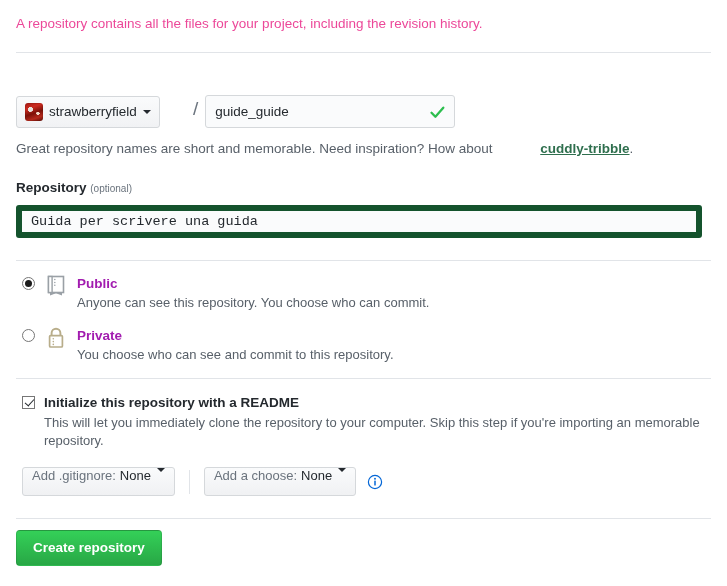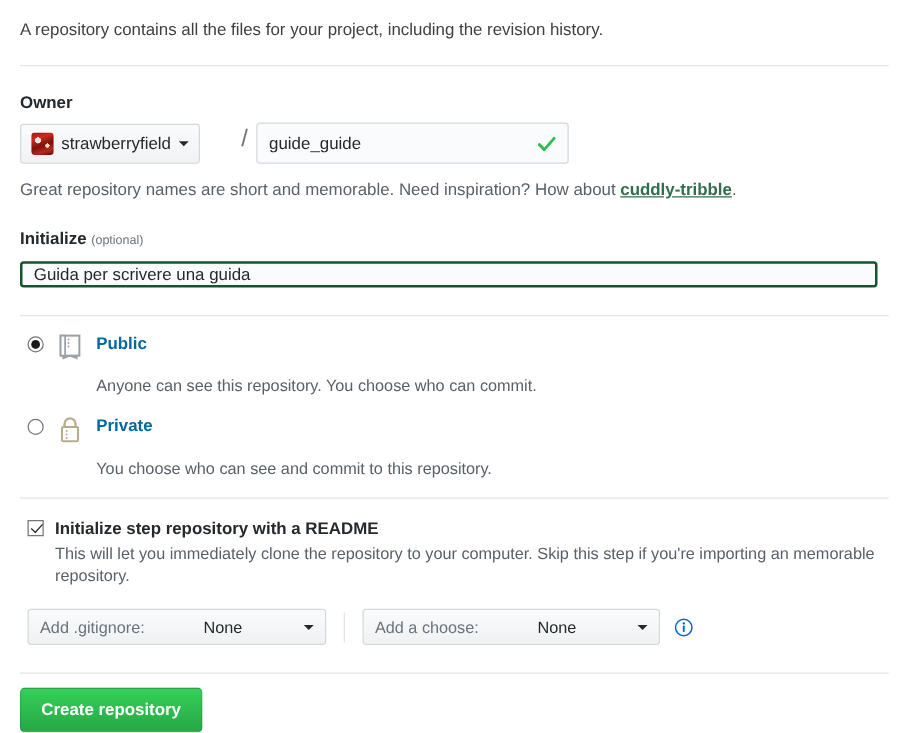--- a/index.html
+++ b/index.html
@@ -28,21 +28,21 @@
   .page-title {
     font-size: 23px;
     font-weight: normal;
     color: #24292e;
     line-height: 30px;
     margin: 0;
     letter-spacing: -0.1px;
   }
   .page-subtitle {
     font-size: 13.5px;
-    color: #404040;
+    color: #ec4899;
     line-height: 20px;
     margin: 6px 0 0 0;
   }
 
   
   .divider {
     height: 1px;
     background: #e1e4e8;
     margin: 0 16px;
     border: 0;
@@ -71,21 +71,21 @@
   .owner-name-row {
     display: flex;
     align-items: flex-end;
     margin-top: 20px;
   }
   .owner-col {
     width: 170px;
     flex: 0 0 auto;
   }
   .owner-btn {
-    margin-top: 8px;
+    margin-top: 23px;
     display: inline-flex;
     align-items: center;
     height: 32px;
     box-sizing: border-box;
     padding: 0 8px;
     background: linear-gradient(#fafbfc, #f1f2f4);
     border: 1px solid #d5d8db;
     border-radius: 3px;
     font-size: 13.5px;
     color: #24292e;
@@ -154,38 +154,39 @@
 
   .hint {
     font-size: 13.5px;
     color: #586069;
     margin-top: 12px;
     line-height: 18px;
   }
   .hint .suggestion {
     color: #2f6f4e;
     font-weight: bold;
+    margin-left: 44px;
   }
 
   
   .desc-block {
     margin-top: 21px;
   }
   .desc-input {
     box-sizing: border-box;
     display: block;
     width: 686px;
-    height: 21px;
+    height: 33px;
     margin-top: 7px;
     padding: 6px 9px;
-    font-family: Liberation Sans, sans-serif;
+    font-family: Liberation Mono, monospace;
     font-size: 13.5px;
     color: #24292e;
     background: #fafbfc;
-    border: 2px solid #14532d;
+    border: 6px solid #14532d;
     border-radius: 3px;
     outline: none;
   }
 
   .spacer-before-vis { height: 22px; }
 
   
   .vis-list { padding-top: 13px; }
   .vis-row {
     display: flex;
@@ -217,28 +218,28 @@
     flex: 0 0 auto;
     width: 22px;
     margin-right: 9px;
     line-height: 0;
     padding-top: 1px;
   }
   .vis-text { flex: 1 1 auto; }
   .vis-title {
     font-size: 13.5px;
     font-weight: bold;
-    color: #0369a1;
+    color: #a21caf;
     line-height: 17px;
   }
   .vis-desc {
     font-size: 13px;
     color: #586069;
     line-height: 18px;
-    margin-top: 16px;
+    margin-top: 2px;
   }
 
   
   .readme-block { padding-top: 15px; }
   .readme-row {
     display: flex;
     align-items: flex-start;
     cursor: pointer;
   }
   .checkbox {
@@ -275,32 +276,31 @@
 
   
   .dropdown-row {
     display: flex;
     align-items: center;
     margin-top: 17px;
     padding-left: 6px;
   }
   .dd-btn {
     display: inline-flex;
-    align-items: center;
+    align-items: flex-start;
     height: 29px;
     box-sizing: border-box;
     padding: 0 9px;
     background: linear-gradient(#fafbfc, #f0f1f3);
     border: 1px solid #d5d8db;
     border-radius: 3px;
     font-size: 13px;
     color: #6a737d;
     cursor: pointer;
     white-space: nowrap;
-    gap: 43px;
   }
   .dd-btn .dd-value {
     color: #24292e;
     font-weight: normal;
     margin-left: 4px;
   }
   .dd-sep {
     width: 1px;
     height: 24px;
     background: #e1e4e8;
@@ -337,21 +337,20 @@
   <div class="header">
     <p class="page-subtitle">A repository contains all the files for your project, including the revision history.</p>
   </div>
 
   <hr class="divider d1">
 
   <div class="form-body">
 
     <div class="owner-name-row">
       <div class="owner-col">
-        <span class="field-label">Owner</span>
         <div class="owner-btn">
           <span class="avatar"></span>
           <span class="owner-name">strawberryfield</span>
           <span class="caret"></span>
         </div>
       </div>
 
       <div class="slash">/</div>
 
       <div class="name-col">
@@ -365,21 +364,21 @@
         </div>
       </div>
     </div>
 
     <div class="hint">
       <span>Great repository names are short and memorable. Need inspiration? How about </span><a class="suggestion" href="#">cuddly-tribble</a><span>.</span>
     </div>
 
     <div class="desc-block">
       <span class="field-label">
-        <span>Initialize</span>
+        <span>Repository</span>
         <span class="optional">(optional)</span>
       </span>
       <input class="desc-input" type="text" value="Guida per scrivere una guida" style="">
     </div>
 
     <div class="spacer-before-vis"></div>
   </div>
 
   <hr class="divider">
 
@@ -422,21 +421,21 @@
       </div>
     </div>
   </div>
 
   <hr class="divider">
 
   <div class="form-body">
     <div class="readme-block">
       <div class="readme-row">
         <span class="checkbox checked"></span>
-        <span class="readme-title">Initialize step repository with a README</span>
+        <span class="readme-title">Initialize this repository with a README</span>
       </div>
       <div class="readme-desc">This will let you immediately clone the repository to your computer. Skip this step if you're importing an memorable repository.</div>
 
       <div class="dropdown-row">
         <div class="dd-btn">
           <span>Add .gitignore:</span>
           <span class="dd-value">None</span>
           <span class="caret"></span>
         </div>
 

